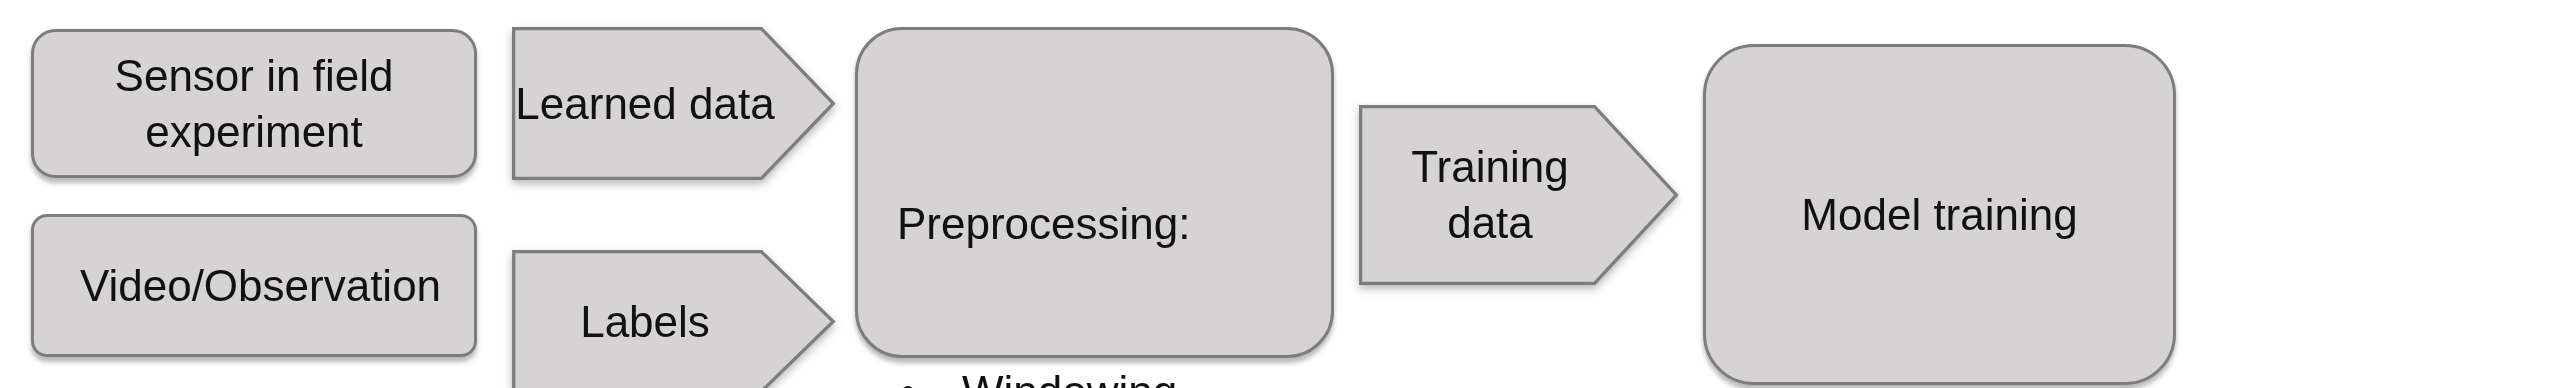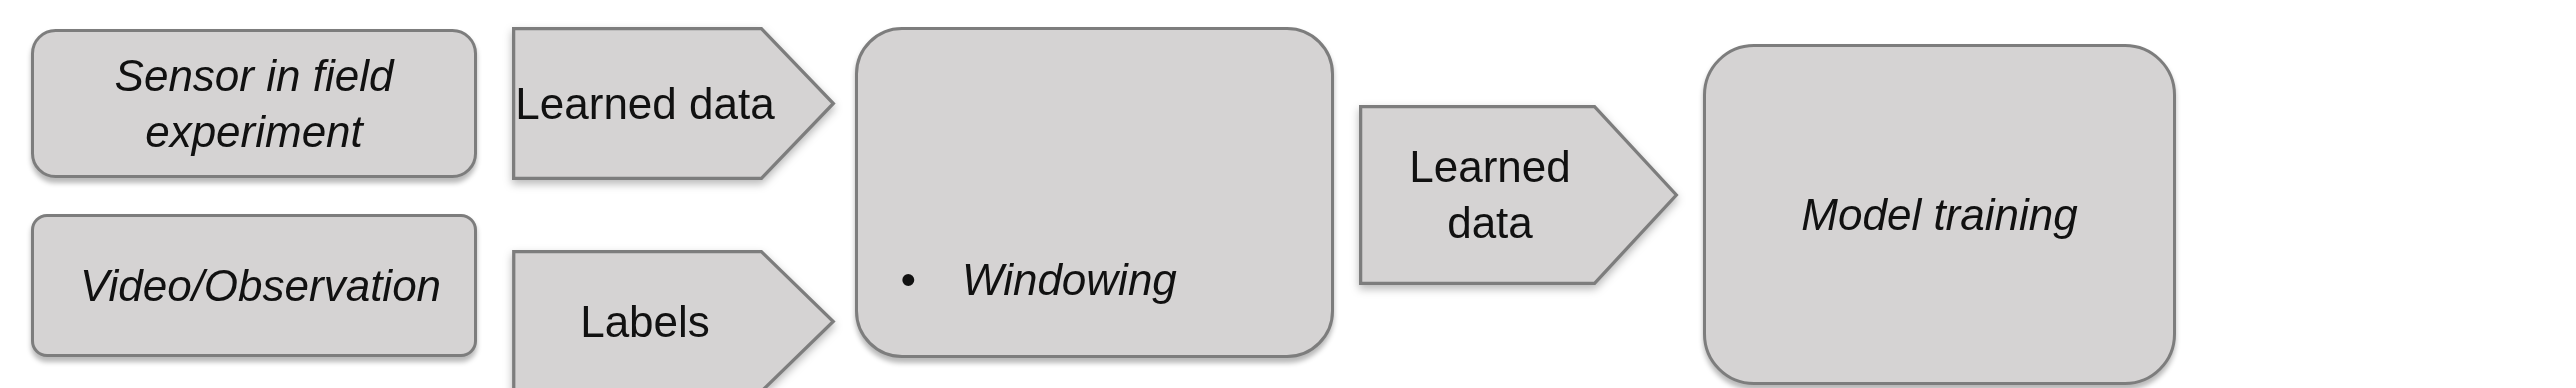--- a/index.html
+++ b/index.html
@@ -26,21 +26,20 @@
     background: var(--fill);
     border: 3.3px solid var(--border);
     box-shadow: 0 4.1px 5.7px rgba(0,0,0,0.28);
     display: flex;
     align-items: center;
     justify-content: center;
     text-align: center;
     font-size: 44px;
     line-height: 56px;
     white-space: pre-line;
-    font-style: italic;
   }
   .box-sensor   { left: 31px;   top: 29px;  width: 446px; height: 149px; border-radius: 24.6px; }
   .box-video    { left: 31px;   top: 214px; width: 446px; height: 143px; border-radius: 16px; padding-left: 13px; }
   .box-preproc  { left: 855px; top: 27px;  width: 479px; height: 331px; border-radius: 47px;
                   display: block; text-align: left; }
   .box-model    { left: 1703px; top: 44px;  width: 473px; height: 341px; border-radius: 51px; }
 
   
   .preproc-inner { padding: 54px 19.6px 0 39px; font-size: 44px; line-height: 56px; }
   .preproc-title { white-space: nowrap; }
@@ -98,36 +97,37 @@
 
   <div class="parrow arrow-labels">
     <svg width="323" height="143" viewBox="0 0 395 175" class="shadowed">
       <polygon points="2,2 305,2 393,87.5 305,173 2,173"></polygon>
     </svg>
     <div class="arrow-label">Labels</div>
   </div>
 
   <div class="rbox box-preproc">
     <div class="preproc-inner">
+      <div class="preproc-title">Preprocessing:</div>
       <ul class="preproc-list">
         <li class="preproc-item">
           <span class="bullet">•</span>
           <span>Windowing</span>
         </li>
         
         
       </ul>
     </div>
   </div>
 
   <div class="parrow arrow-training">
     <svg width="319" height="180" viewBox="0 0 390 220" class="shadowed">
       <polygon points="2,2 288,2 388,110 288,218 2,218"></polygon>
     </svg>
-    <div class="arrow-label">Learned
+    <div class="arrow-label">Training
 data</div>
   </div>
 
   <div class="rbox box-model">
     <span>Model training</span>
   </div>
 
 
 </div>
 

